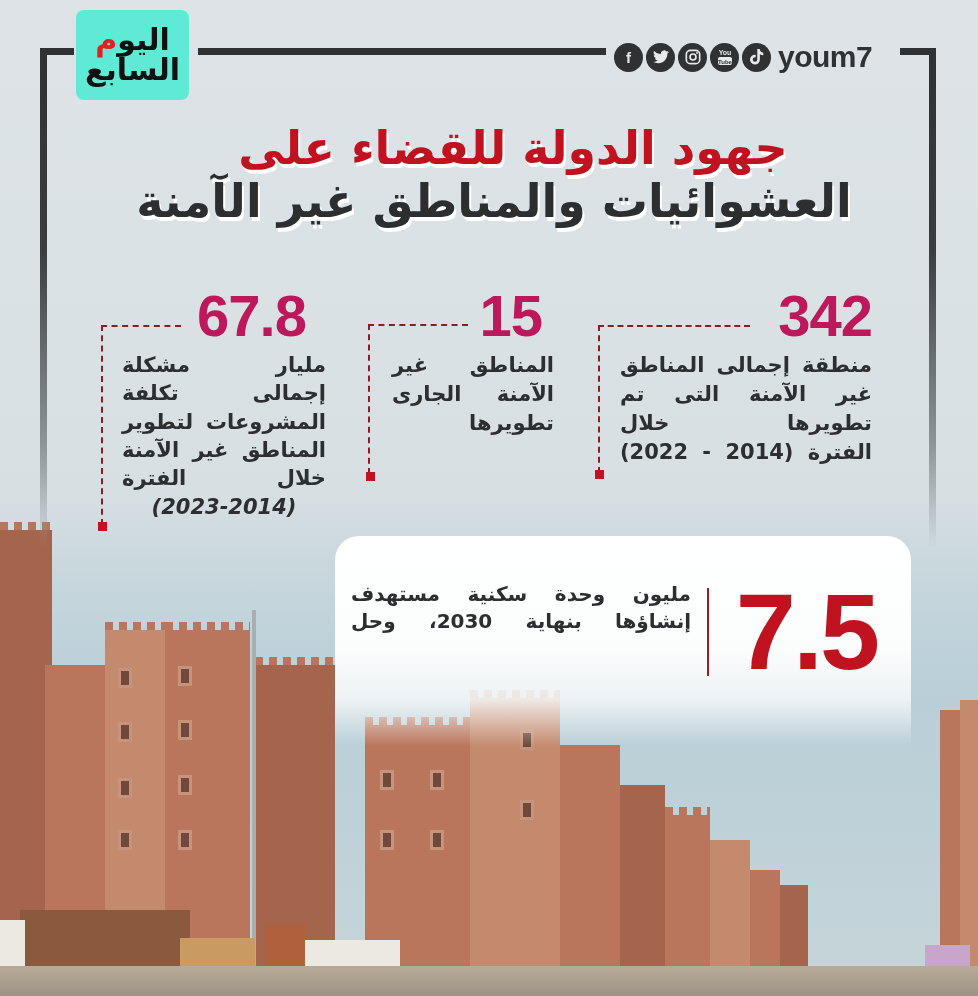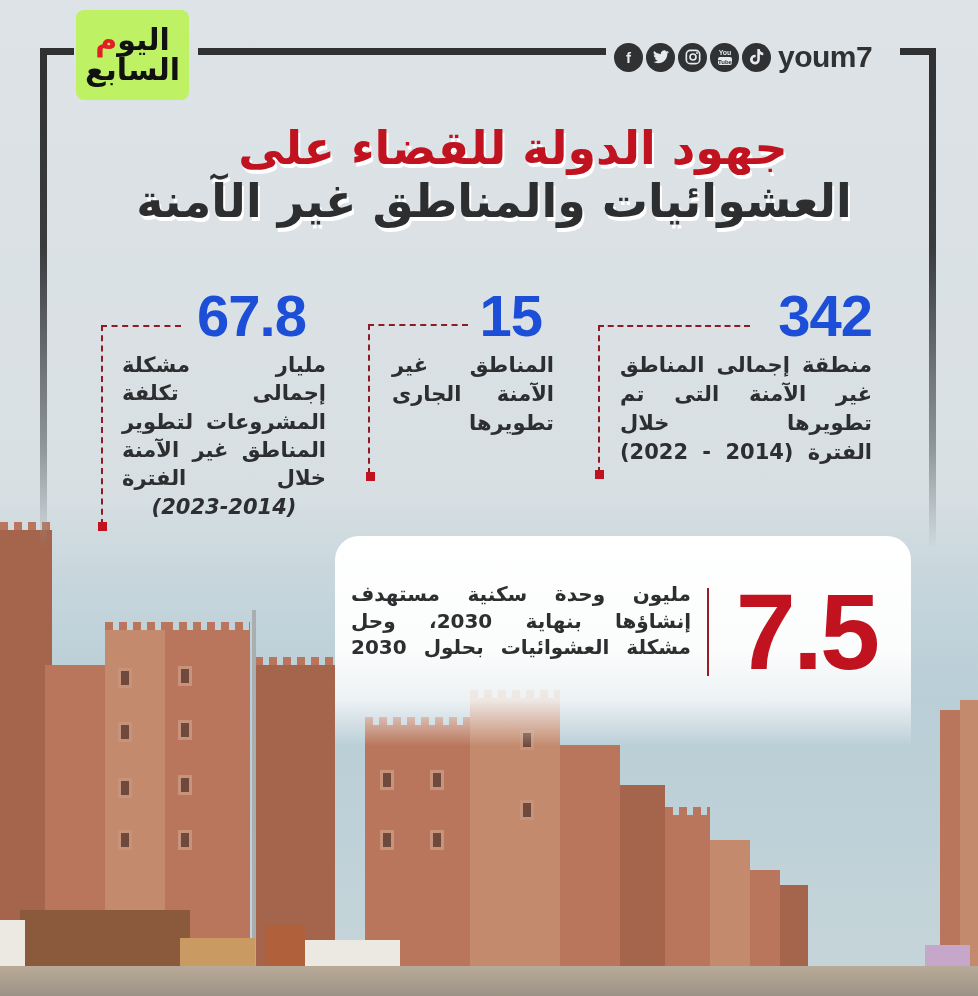--- a/index.html
+++ b/index.html
@@ -25,21 +25,21 @@
     .pole { position: absolute; width: 4px; background: #a9aeb1; }
 
     
     .frame-top { position: absolute; top: 48px; height: 7px; background: #2f3133; }
     .frame-left { position: absolute; left: 40px; top: 48px; width: 7px; height: 500px;
       background: linear-gradient(180deg, #2f3133 0%, #3a3c3e 40%, #8f979b 80%, rgba(180,190,195,0) 100%); }
     .frame-right { position: absolute; left: 929px; top: 48px; width: 7px; height: 500px;
       background: linear-gradient(180deg, #2f3133 0%, #3a3c3e 40%, #8f979b 80%, rgba(180,190,195,0) 100%); }
 
     
-    .logo { position: absolute; left: 76px; top: 10px; width: 113px; height: 90px; background: #bef264;
+    .logo { position: absolute; left: 76px; top: 10px; width: 113px; height: 90px; background: #5eead4;
       border-radius: 8px; display: flex; flex-direction: column; align-items: center; justify-content: center;
       direction: rtl; line-height: 1; }
     .logo .l1, .logo .l2 { font-family: "DejaVu Sans", sans-serif; font-weight: 900; font-size: 30px; letter-spacing: -1px; }
     .logo .black { color: #111; }
 
     
     .social { position: absolute; left: 614px; top: 40px; display: flex; align-items: center; gap: 3px; }
     .soc-icon { width: 29px; height: 29px; border-radius: 50%; background: #2f3133; color: #e6eaec;
       display: flex; align-items: center; justify-content: center; font-weight: bold; font-size: 15px;
       font-family: "Liberation Sans", sans-serif; }
@@ -48,21 +48,21 @@
       margin-left: 4px; letter-spacing: -0.5px; }
 
     
     .title { position: absolute; left: 0; right: 0; top: 122px; text-align: center; direction: rtl;
       font-family: "DejaVu Sans", sans-serif; font-weight: 900; line-height: 1.15; }
     .title .t1 { font-size: 46px; color: #c1121f; text-shadow: 2px 4px 0 #ffffff; letter-spacing: -1px; padding-left: 20px; margin-left: 28px; }
     .title .t2 { font-size: 46px; color: #2c2e30; text-shadow: 2px 4px 0 #ffffff; letter-spacing: -1px; padding-left: 10px; }
 
     
     .stat { position: absolute; direction: rtl; text-align: right; }
-    .stat .num { font-family: "Liberation Sans", sans-serif; font-weight: bold; color: #1d4ed8;
+    .stat .num { font-family: "Liberation Sans", sans-serif; font-weight: bold; color: #be185d;
       font-size: 58px; line-height: 1; letter-spacing: -1px; direction: ltr; text-align: right; }
     .stat .desc { font-family: "DejaVu Sans", sans-serif; font-weight: bold; color: #2c2e30;
       font-size: 21px; line-height: 1.38; text-align: justify; text-align-last: justify; margin-top: 6px; }
     .connector { position: absolute; border-top: 2px dashed #8f1c24; border-left: 2px dashed #8f1c24; }
     .dot { position: absolute; width: 9px; height: 9px; background: #c1121f; }
 
     
     .card { position: absolute; left: 335px; top: 536px; width: 576px; height: 210px;
       border-radius: 24px 24px 0 0;
       background: linear-gradient(180deg, #ffffff 0%, #fbfcfc 55%, rgba(246,248,249,0.85) 78%, rgba(240,244,246,0) 100%); }
@@ -220,15 +220,14 @@
     <div style="text-align:center; text-align-last:center; font-style:italic;">(2023-2014)</div>
   </div>
 </div>
 
 <div class="card">
   <div class="big">7.5</div>
   <div class="vline"></div>
   <div class="text">
     <div>مليون وحدة سكنية مستهدف</div>
     <div>إنشاؤها بنهاية 2030، وحل</div>
-    <div>مشكلة العشوائيات بحلول 2030</div>
   </div>
 </div>
 
 </body></html>

